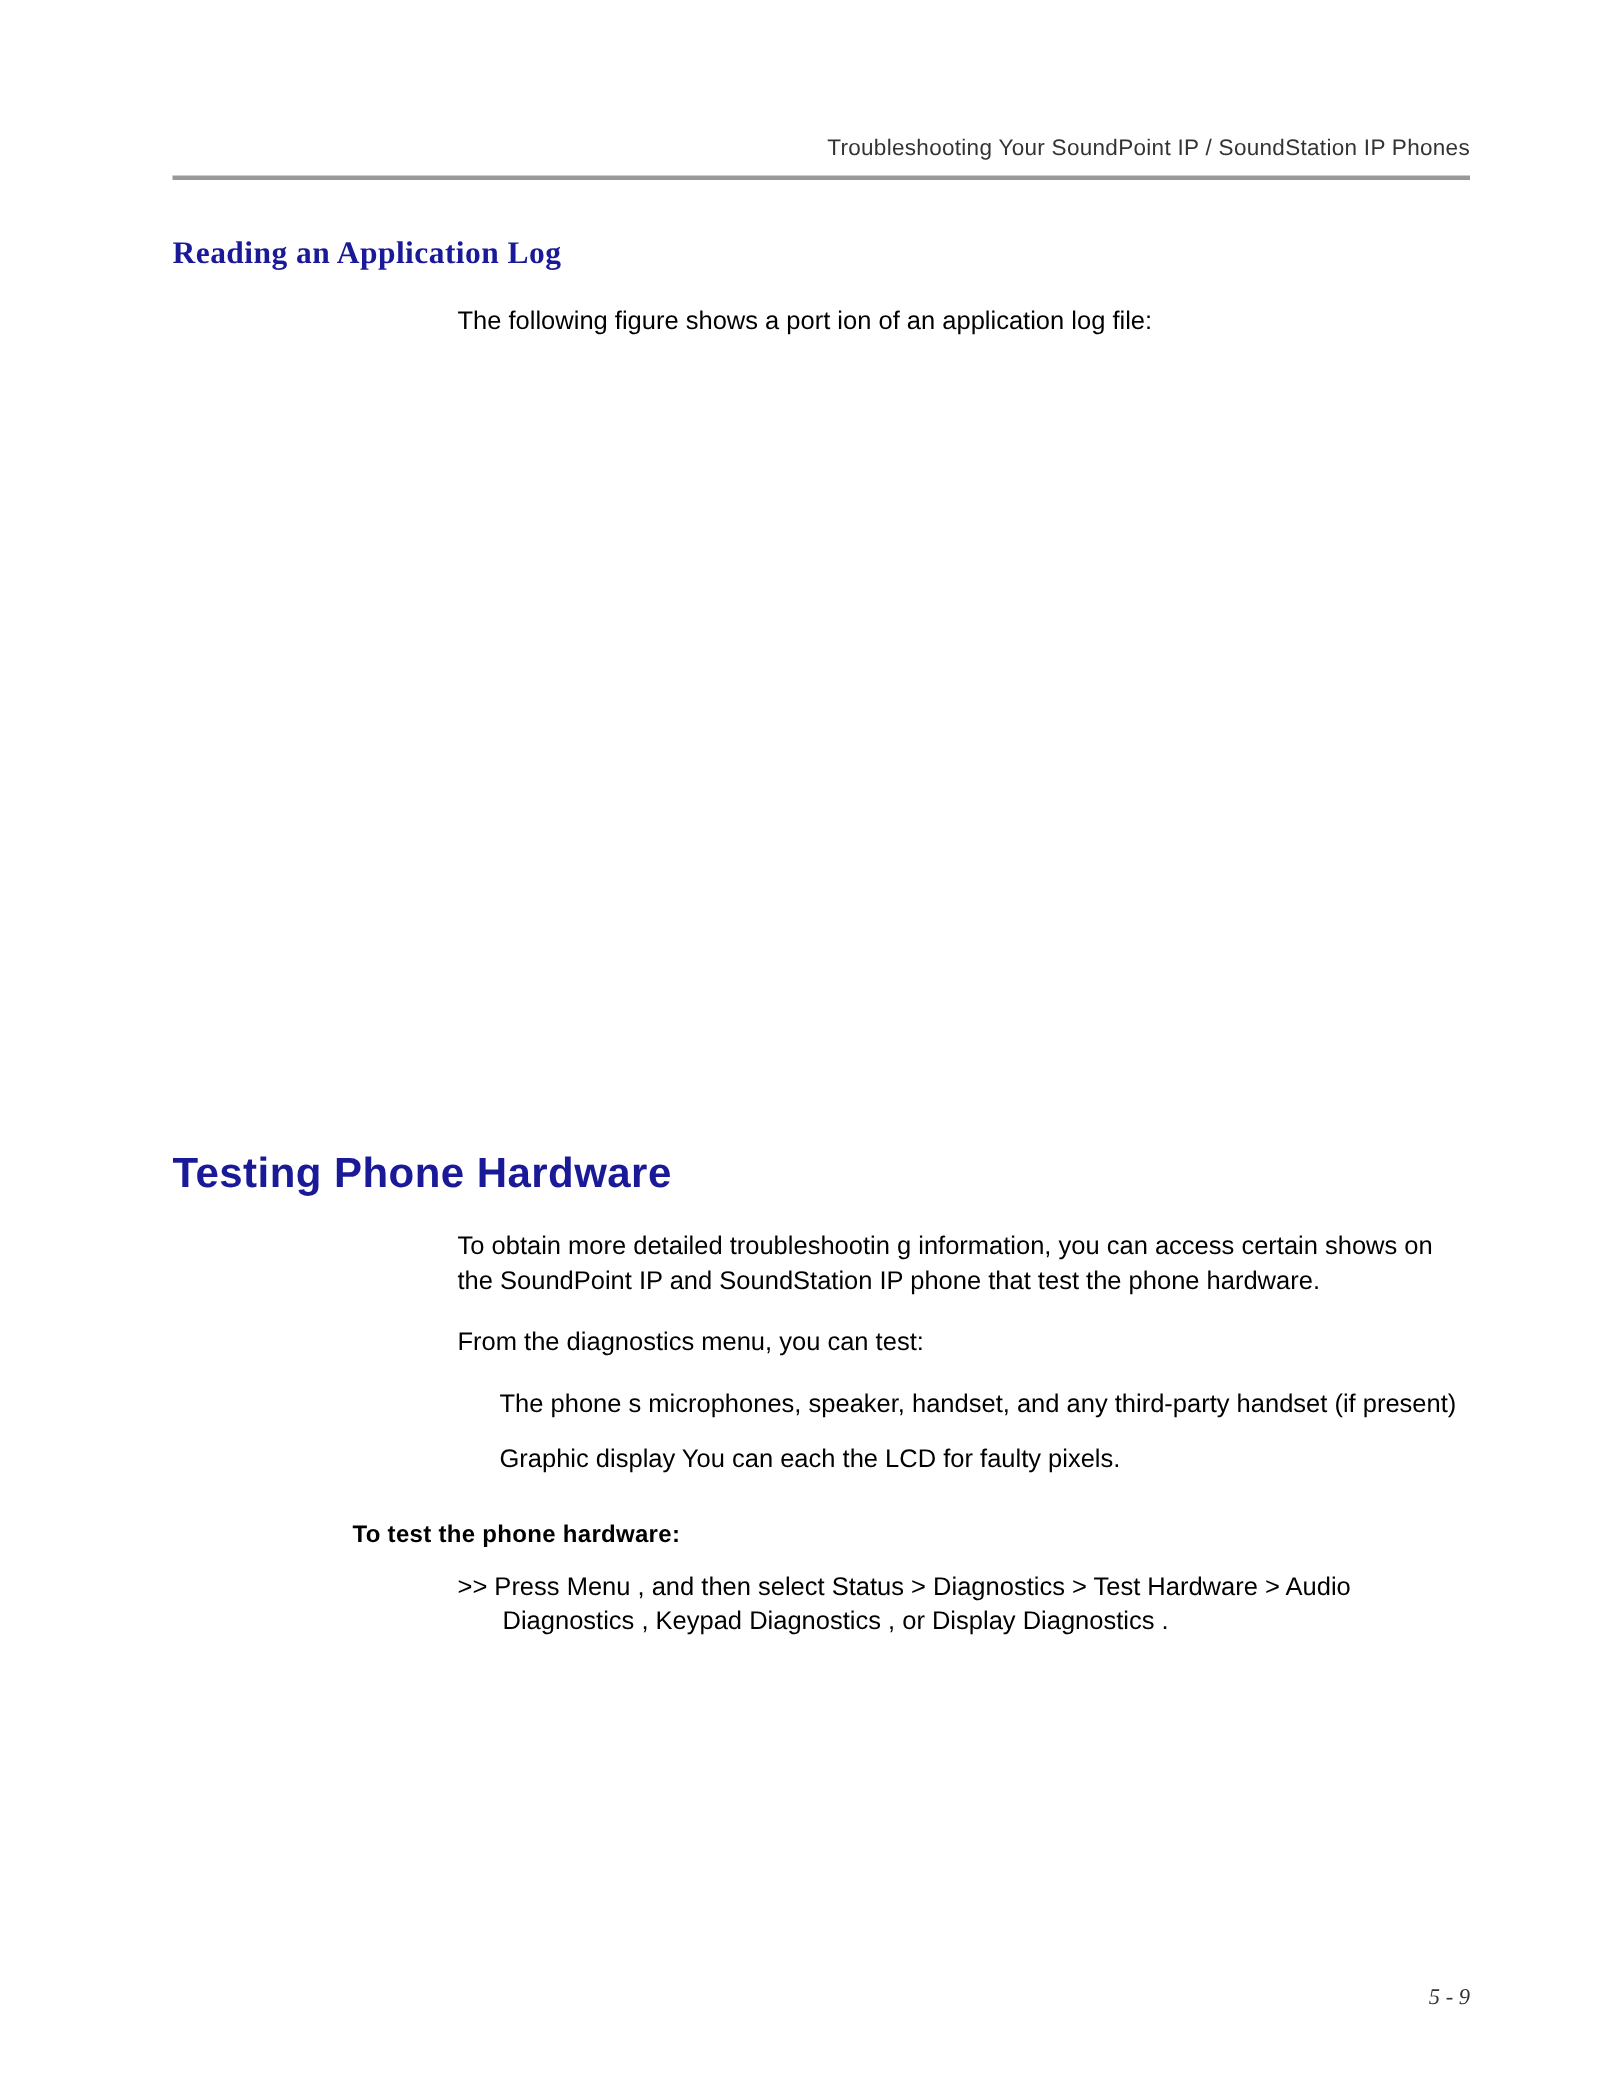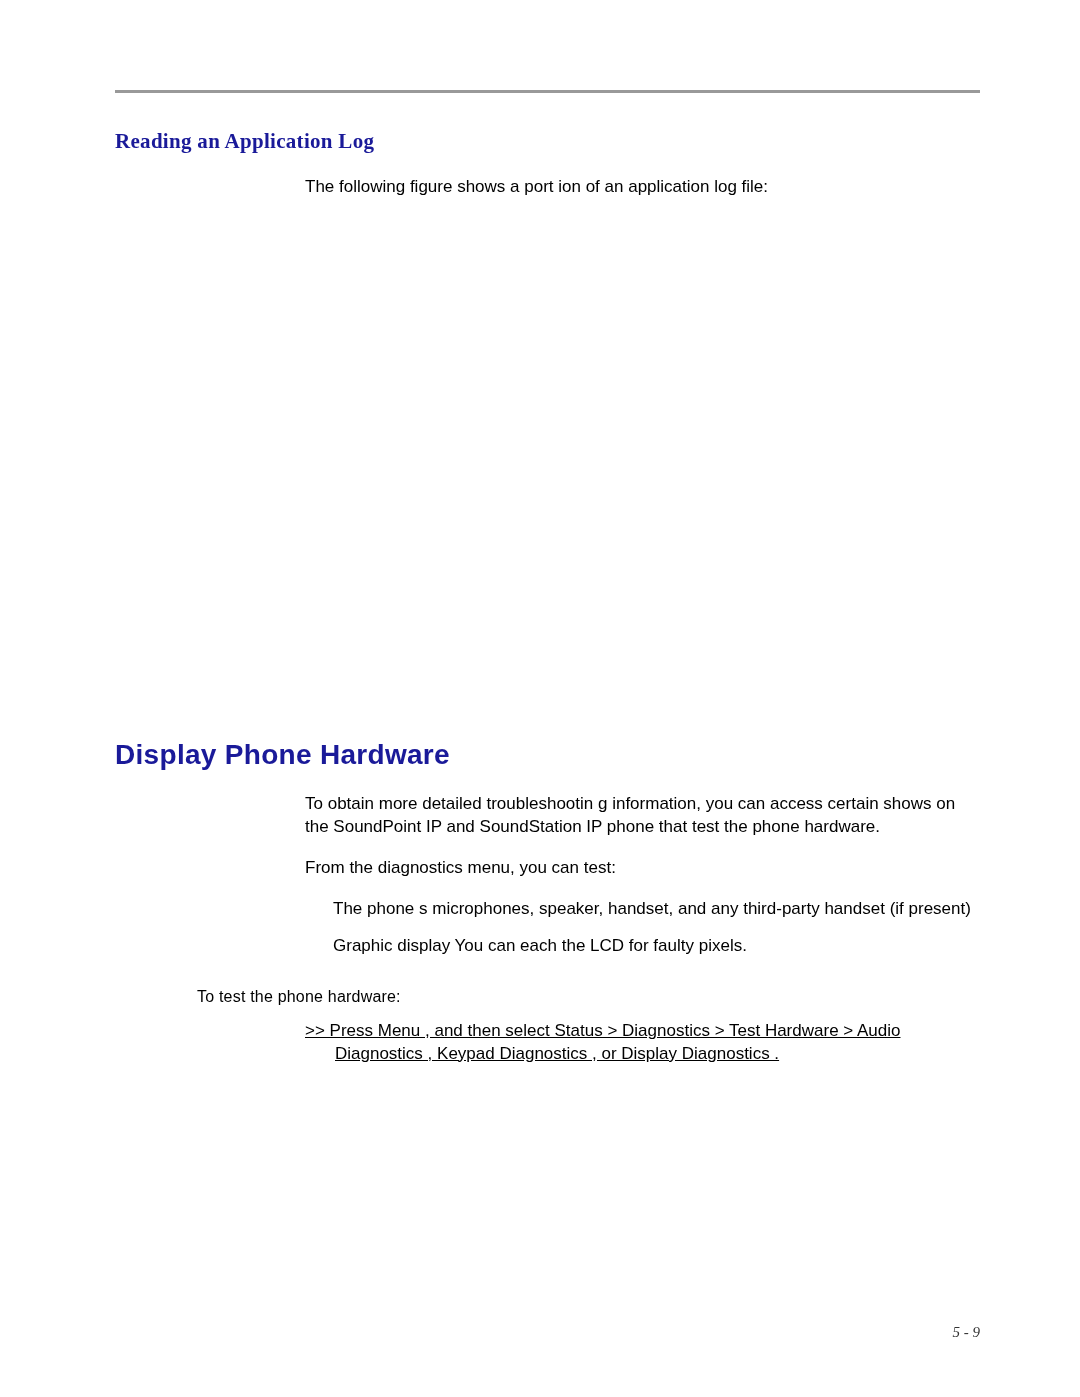--- a/index.html
+++ b/index.html
@@ -56,57 +56,57 @@
     }
     .list-item {
       font-size: 17px;
       color: #000;
       line-height: 1.35;
       margin-left: 218px;
       margin-bottom: 14px;
     }
     .sub-heading {
       font-size: 16px;
-      font-weight: normal;
+      font-weight: bold;
       color: #000;
-      margin-left: 82px;
+      margin-left: 120px;
       margin-top: 30px;
       margin-bottom: 14px;
       letter-spacing: 0.2px;
     }
     .step-text {
       font-size: 17px;
       color: #000;
       line-height: 1.35;
       margin-left: 190px;
       padding-left: 30px;
       text-indent: -30px;
       margin-bottom: 14px;
-      text-decoration: underline;
     }
     .page-number {
       position: absolute;
       bottom: 56px;
       right: 100px;
       font-size: 15px;
       font-style: italic;
       color: #333;
       font-family: Georgia, "Times New Roman", serif;
     }
   </style>
 </head>
 <body>
 
 <div class="page">
+  <div class="header-text">Troubleshooting Your SoundPoint IP / SoundStation IP Phones</div>
   <hr class="header-rule">
 
   <h2 class="section-heading-small">Reading an Application Log</h2>
   <p class="body-text">The following figure shows a port ion of an application log file:</p>
 
-  <h1 class="section-heading-large">Display Phone Hardware</h1>
+  <h1 class="section-heading-large">Testing Phone Hardware</h1>
   <p class="body-text">To obtain more detailed troubleshootin g information, you can access certain shows on the SoundPoint IP and SoundStation IP phone that test the phone hardware.</p>
   <p class="body-text">From the diagnostics menu, you can test:</p>
 
   <p class="list-item">The phone s microphones, speaker, handset, and any third-party handset (if present)</p>
   <p class="list-item">Graphic display You can each the LCD for faulty pixels.</p>
 
   <div class="sub-heading">To test the phone hardware:</div>
   <p class="step-text">&gt;&gt;  Press Menu , and then select Status &gt; Diagnostics  &gt; Test Hardware  &gt; Audio Diagnostics  , Keypad Diagnostics , or Display Diagnostics .</p>
 
   <div class="page-number">5 - 9</div>

